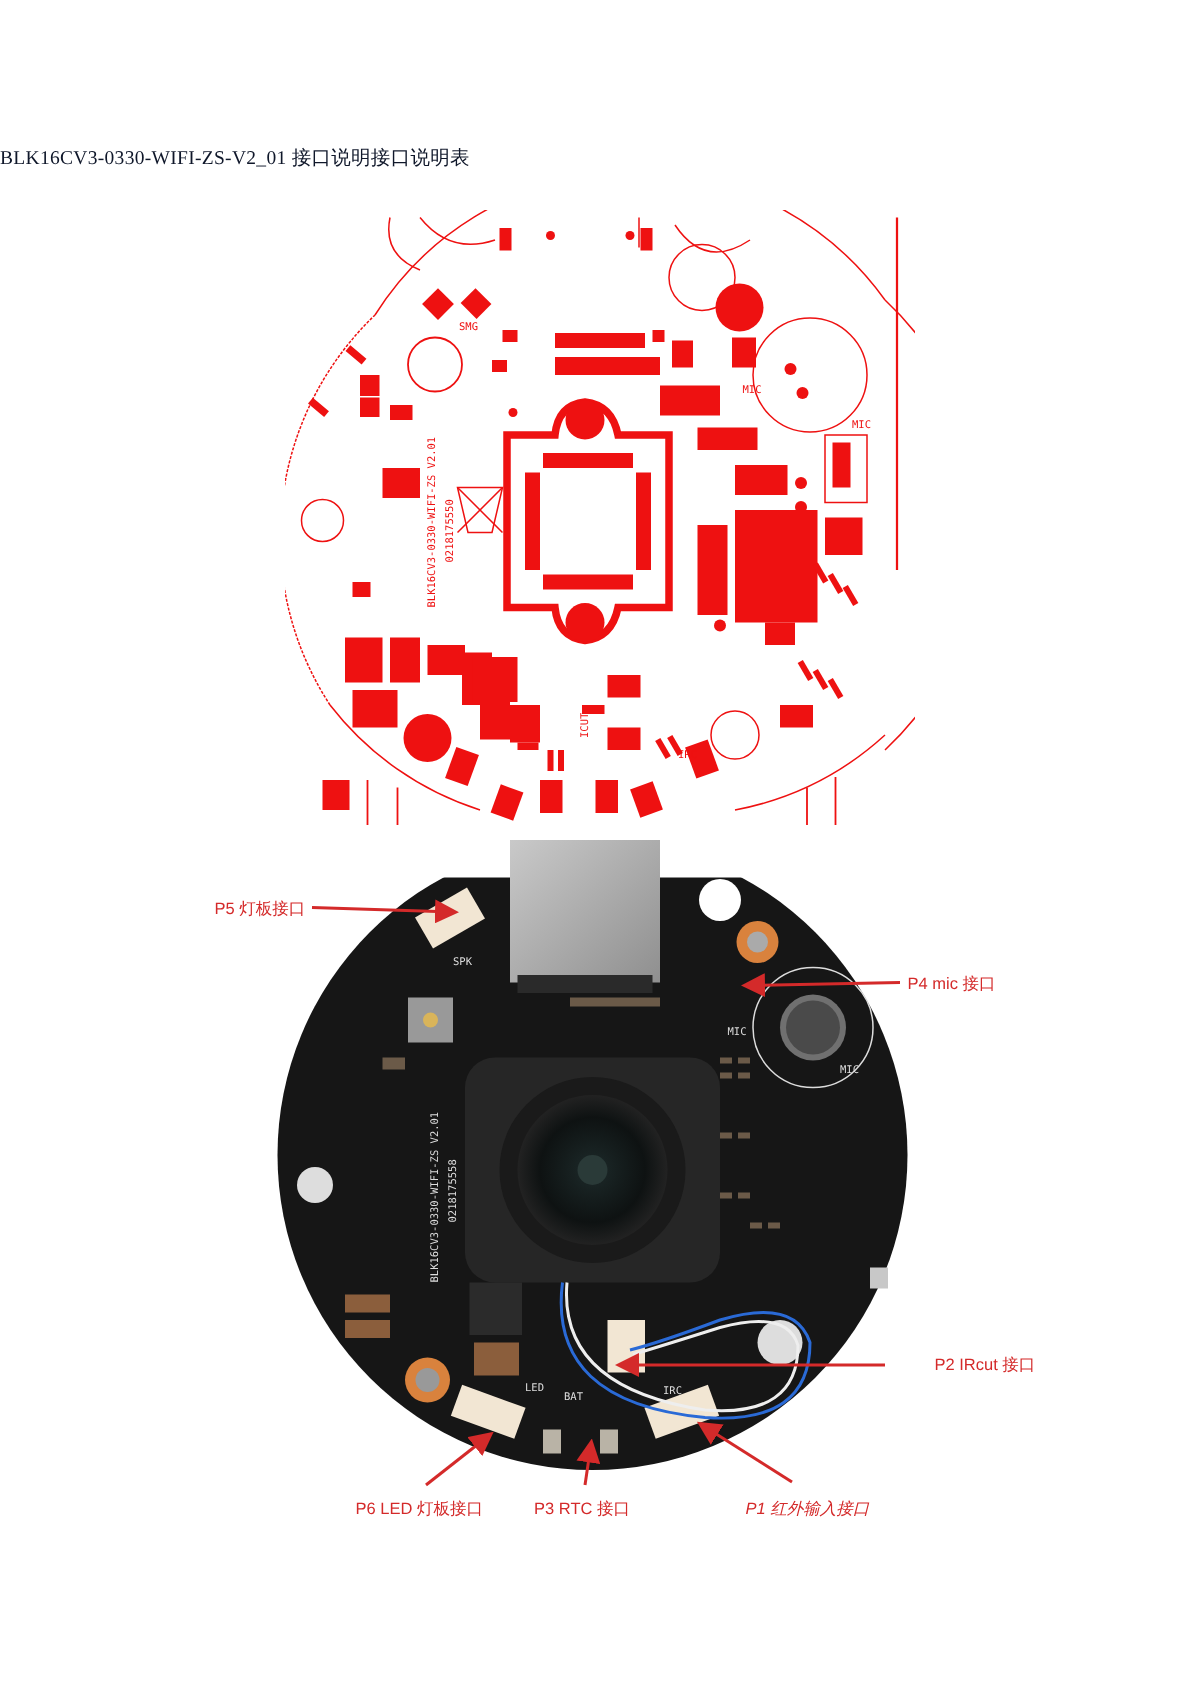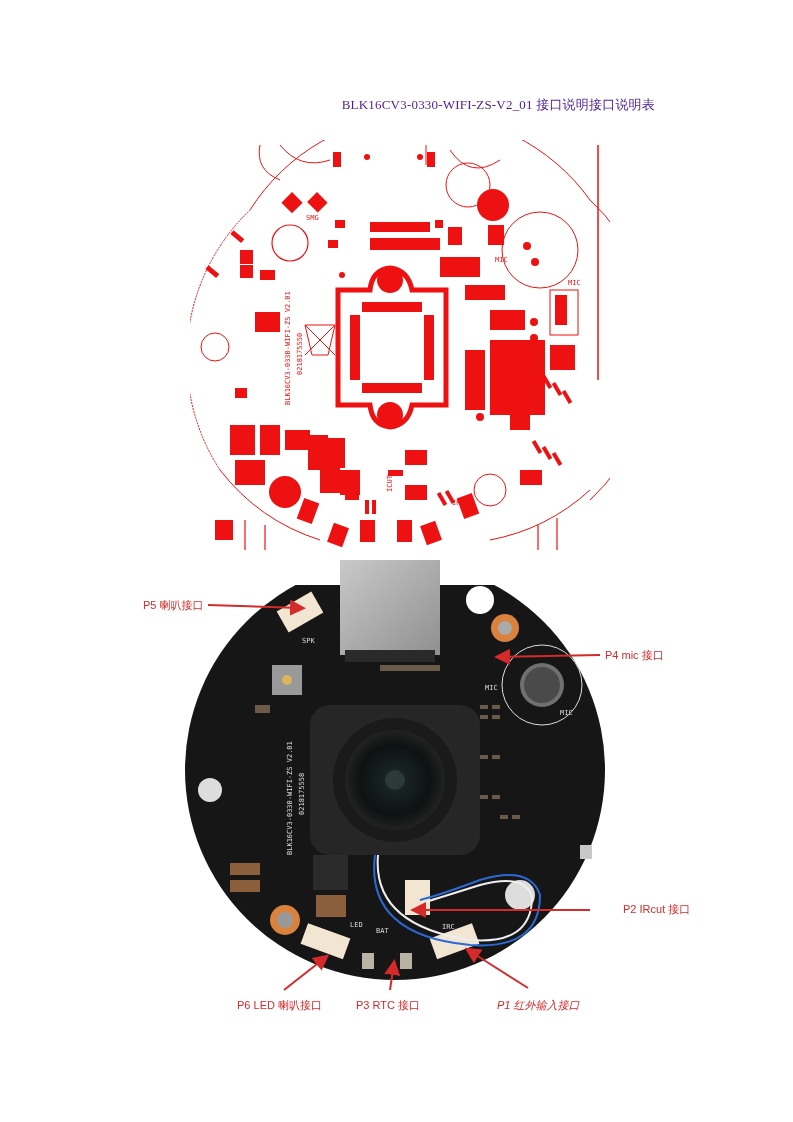--- a/index.html
+++ b/index.html
@@ -1,17 +1,17 @@
 <!DOCTYPE html>
 <html><head>
 <meta charset="utf-8">
 <style>
   html,body{margin:0;padding:0;background:#fff;}
   body{width:793px;height:1122px;position:relative;overflow:hidden;font-family:"Liberation Sans",sans-serif;}
-  .title{position:absolute;left:0;width:655px;top:96px;text-align:right;font-family:"Liberation Serif","DejaVu Serif",serif;font-size:13px;color:#4c1d95;letter-spacing:0.2px;}
+  .title{position:absolute;left:0;width:655px;top:96px;text-align:left;font-family:"Liberation Serif","DejaVu Serif",serif;font-size:13px;color:#0f172a;letter-spacing:0.2px;}
   .pcb{position:absolute;left:190px;top:140px;width:420px;height:410px;}
   .photo{position:absolute;left:180px;top:555px;width:430px;height:430px;}
   .label{position:absolute;font-size:11px;color:#d42a2a;white-space:nowrap;font-family:"Liberation Sans","DejaVu Sans",sans-serif;}
   .overlay{position:absolute;left:0;top:0;width:793px;height:1122px;pointer-events:none;}
 </style>
 </head>
 <body>
 
 <div class="title">BLK16CV3-0330-WIFI-ZS-V2_01 接口说明接口说明表</div>
 
@@ -234,18 +234,18 @@
   <g stroke="#d42a2a" stroke-width="2" fill="none">
     <line x1="208" y1="605" x2="302" y2="608" marker-end="url(#ah)"></line>
     <line x1="600" y1="655" x2="498" y2="657" marker-end="url(#ah)"></line>
     <line x1="590" y1="910" x2="414" y2="910" marker-end="url(#ah)"></line>
     <line x1="284" y1="990" x2="326" y2="957" marker-end="url(#ah)"></line>
     <line x1="390" y1="990" x2="394" y2="963" marker-end="url(#ah)"></line>
     <line x1="528" y1="988" x2="468" y2="950" marker-end="url(#ah)"></line>
   </g>
 </svg>
 
-<div class="label" style="left:143px;top:598px;">P5 喇叭接口</div>
+<div class="label" style="left:143px;top:598px;">P5 灯板接口</div>
 <div class="label" style="left:605px;top:648px;">P4 mic 接口</div>
 <div class="label" style="left:590px;top:902px;padding-left:33px;">P2 IRcut 接口</div>
-<div class="label" style="left:237px;top:998px;">P6 LED 喇叭接口</div>
+<div class="label" style="left:237px;top:998px;">P6 LED 灯板接口</div>
 <div class="label" style="left:356px;top:998px;">P3 RTC 接口</div>
 <div class="label" style="left:497px;top:998px;font-style:italic;">P1 红外输入接口</div>
 
 </body></html>

